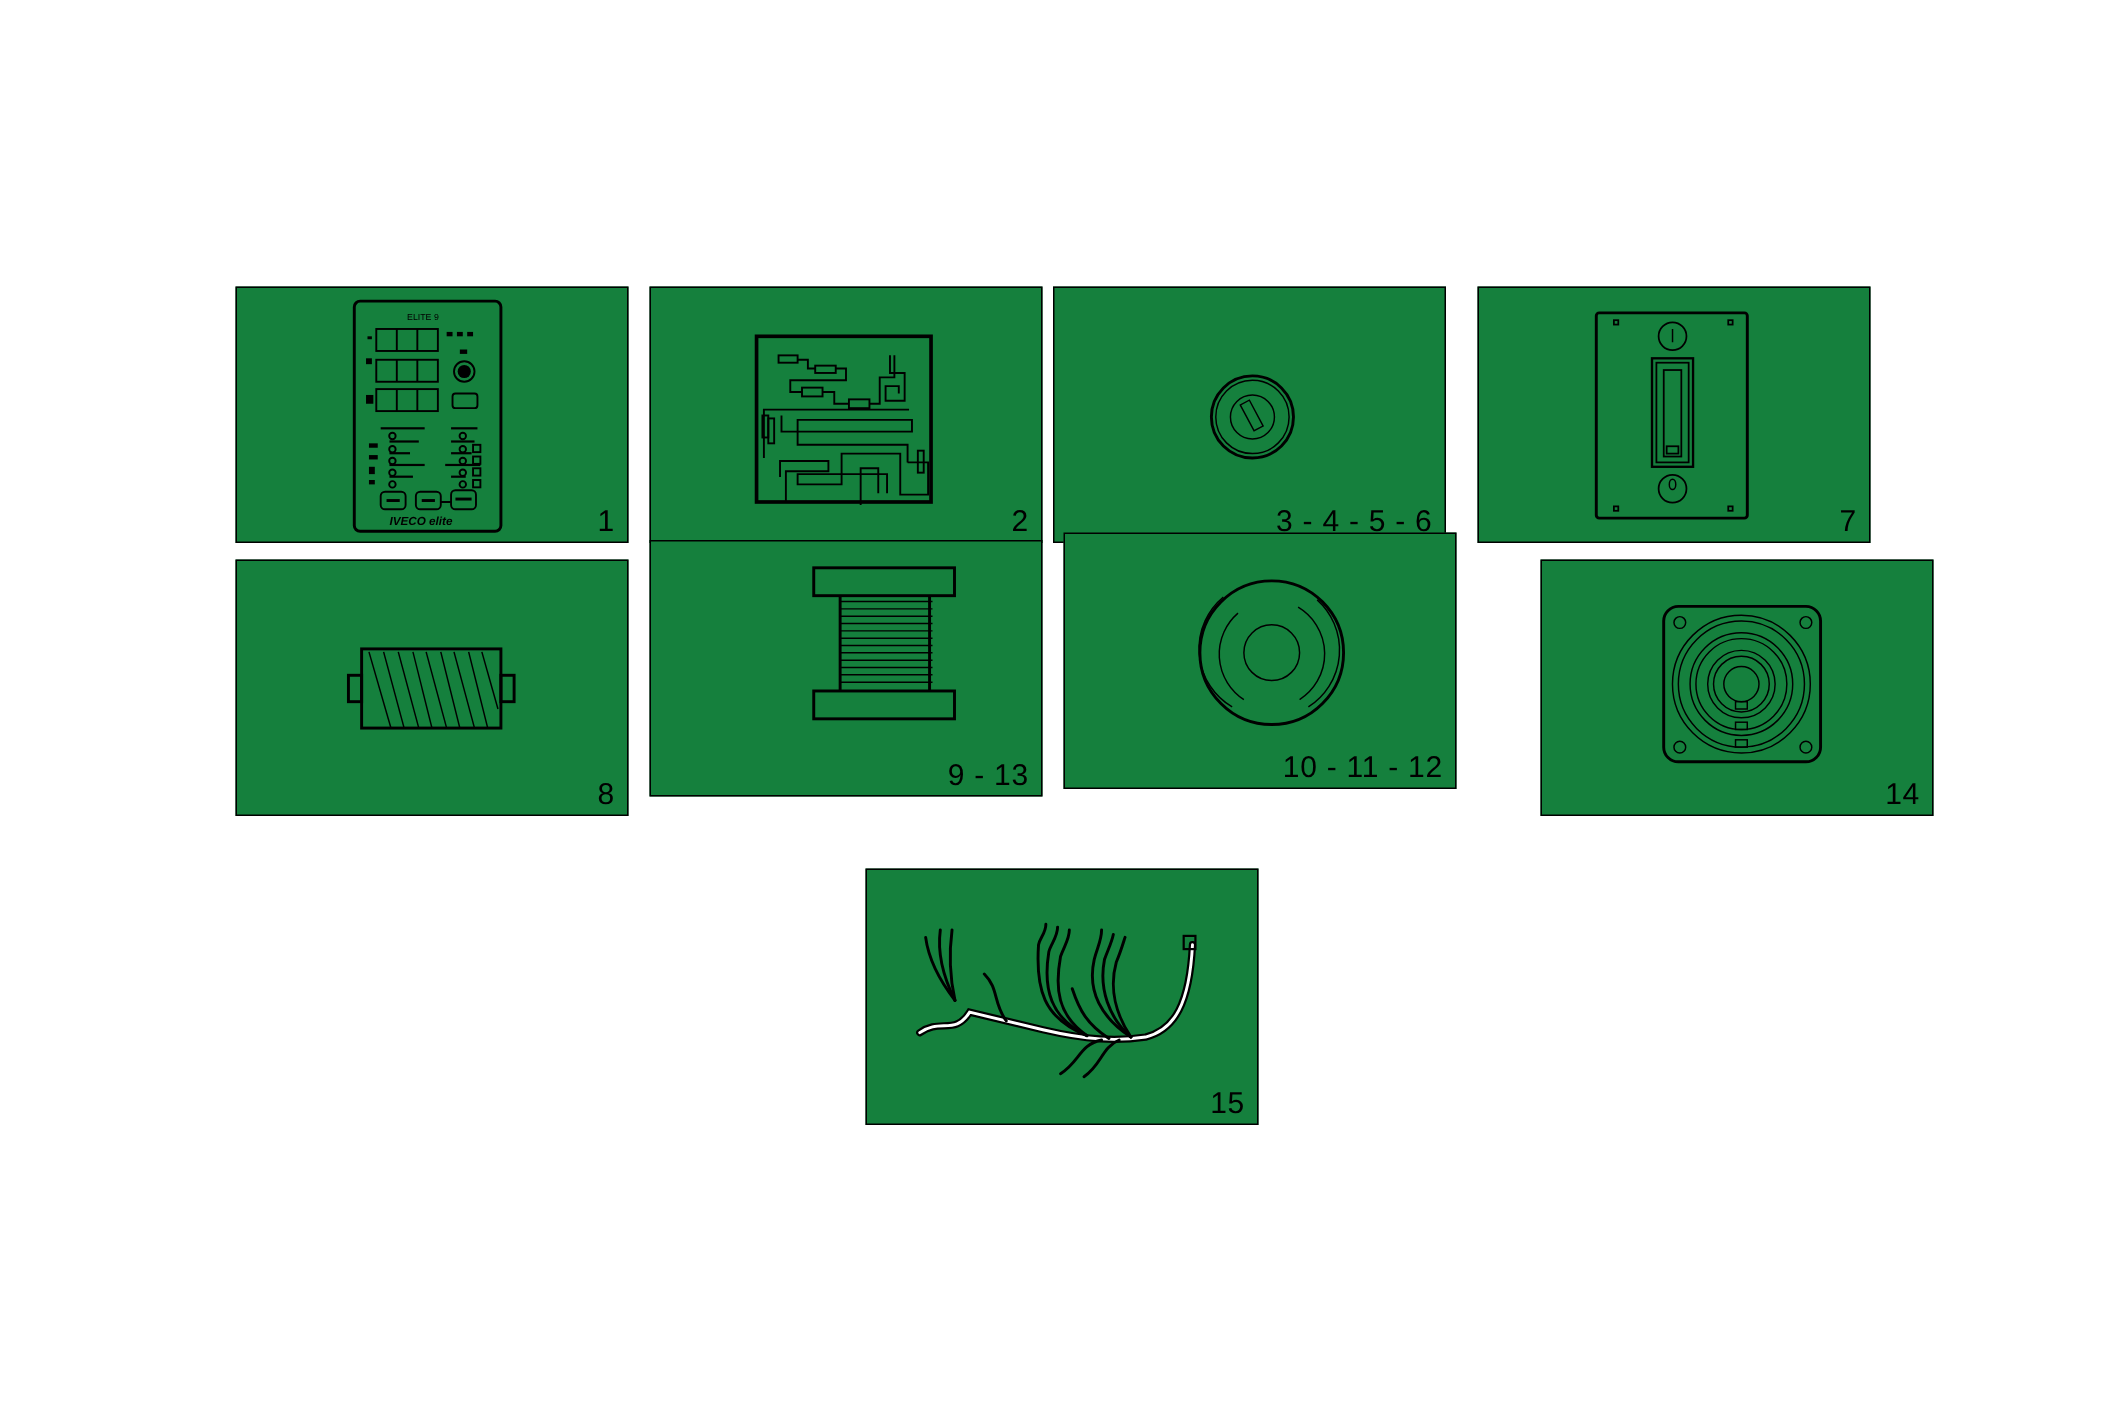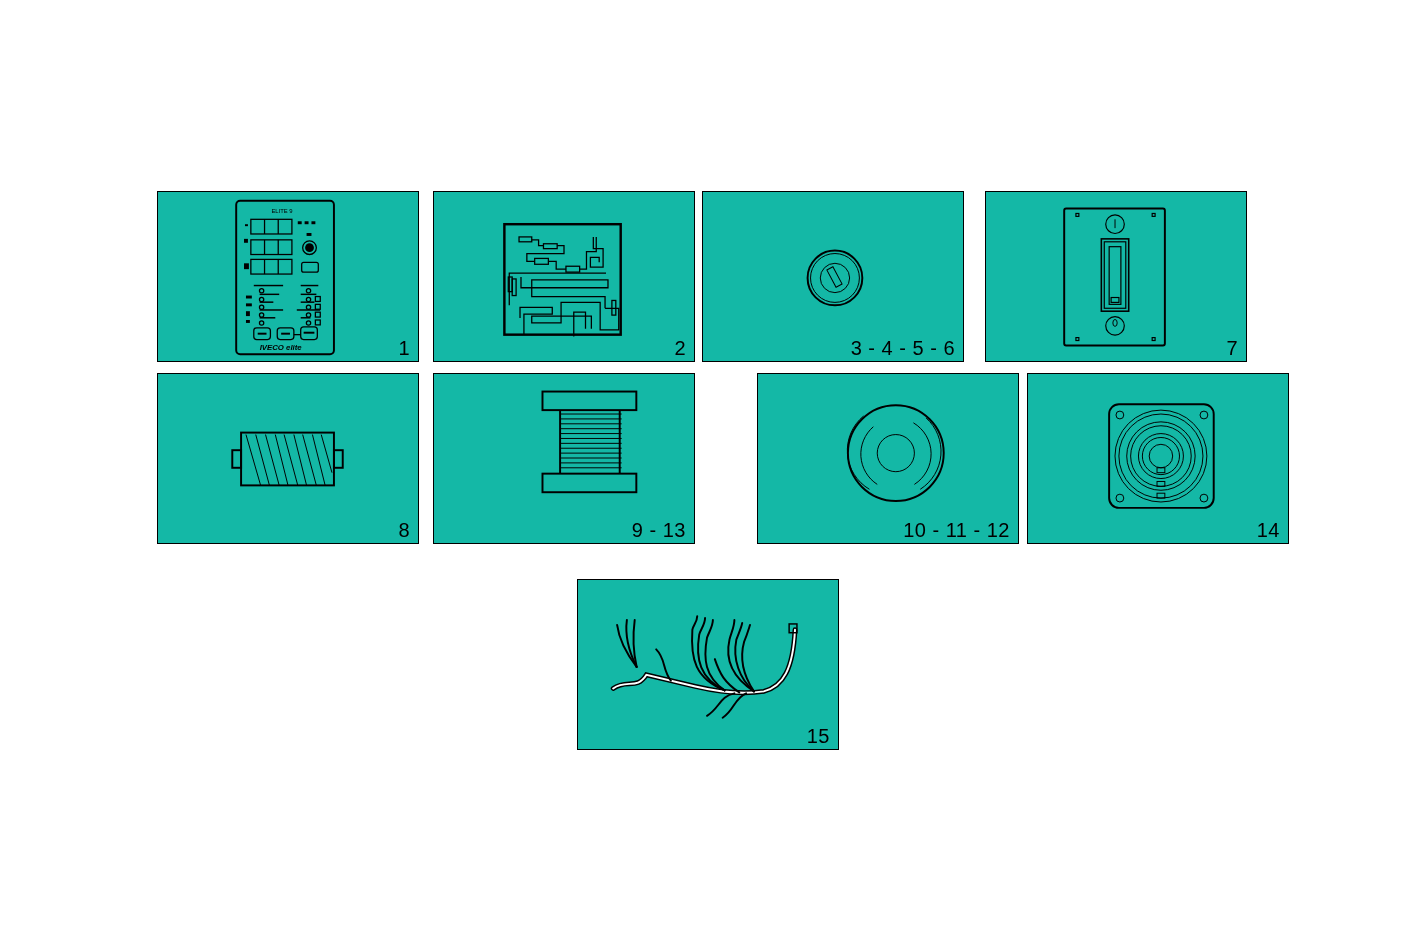--- a/index.html
+++ b/index.html
@@ -1,19 +1,19 @@
 <!DOCTYPE html>
 <html><head>
 <meta charset="utf-8">
 <style>
   html, body { margin: 0; padding: 0; background: #ffffff; }
   body { width: 1418px; height: 946px; position: relative; overflow: hidden;
          font-family: "Liberation Sans", sans-serif; color: #000; }
   .panel { position: absolute; width: 262px; height: 171px; border: 1px solid #000;
-           box-sizing: border-box; background: #14b8a6; }
+           box-sizing: border-box; background: #15803d; }
   .panel svg { position: absolute; left: 0; top: 0; width: 100%; height: 100%; }
   .label { position: absolute; right: 8px; bottom: 3px; font-size: 20px;
            font-family: "Liberation Sans", sans-serif; line-height: 1; letter-spacing: 0.5px; }
 </style>
 </head>
 <body>
 
 <div class="panel" style="left:157px; top:191px;">
   <svg viewBox="0 0 266 171">
     <rect x="80" y="8" width="100" height="157" rx="4" fill="none" stroke="#000" stroke-width="2"></rect>
@@ -162,21 +162,21 @@
         <line x1="129" y1="61" x2="143" y2="113"></line>
         <line x1="139" y1="61" x2="152" y2="113"></line>
       <line x1="148" y1="61" x2="162" y2="113"></line>
         <line x1="158" y1="61" x2="171" y2="113"></line>
         <line x1="167" y1="61" x2="178" y2="100"></line>
     </g>
   </svg>
   <span class="label">8</span>
 </div>
 
-<div class="panel" style="left:433px; top:373px;">
+<div class="panel" style="left:433px; top:360px;">
   <svg viewBox="0 0 266 171">
     <rect x="111" y="17" width="96" height="19" fill="none" stroke="#000" stroke-width="2"></rect>
     <rect x="111" y="101" width="96" height="19" fill="none" stroke="#000" stroke-width="2"></rect>
     <line x1="129" y1="36" x2="129" y2="101" stroke="#000" stroke-width="2"></line>
     <line x1="190" y1="36" x2="190" y2="101" stroke="#000" stroke-width="2"></line>
     <g stroke="#000" stroke-width="1">
       <line x1="129" y1="40" x2="192" y2="40"></line>
         <line x1="129" y1="45" x2="192" y2="45"></line>
         <line x1="129" y1="50" x2="192" y2="50"></line>
       <line x1="129" y1="55" x2="192" y2="55"></line>
@@ -186,21 +186,21 @@
         <line x1="129" y1="75" x2="192" y2="75"></line>
         <line x1="129" y1="80" x2="192" y2="80"></line>
       <line x1="129" y1="85" x2="192" y2="85"></line>
         <line x1="129" y1="90" x2="192" y2="90"></line>
         <line x1="129" y1="95" x2="192" y2="95"></line>
     </g>
   </svg>
   <span class="label">9 - 13</span>
 </div>
 
-<div class="panel" style="left:709px; top:373px;margin-left:48px;">
+<div class="panel" style="left:709px; top:355px;">
   <svg viewBox="0 0 266 171">
     <circle cx="141" cy="80" r="49" fill="none" stroke="#000" stroke-width="2"></circle>
     <g fill="none" stroke="#000" stroke-width="1">
       <path d="M 108 42 A 46 46 0 0 0 114 117"></path>
       <path d="M 172 44 A 46 46 0 0 1 166 117"></path>
       <path d="M 118 53 A 37 37 0 0 0 122 112"></path>
       <path d="M 159 49 A 37 37 0 0 1 160 112"></path>
       <circle cx="141" cy="80" r="19"></circle>
     </g>
   </svg>

